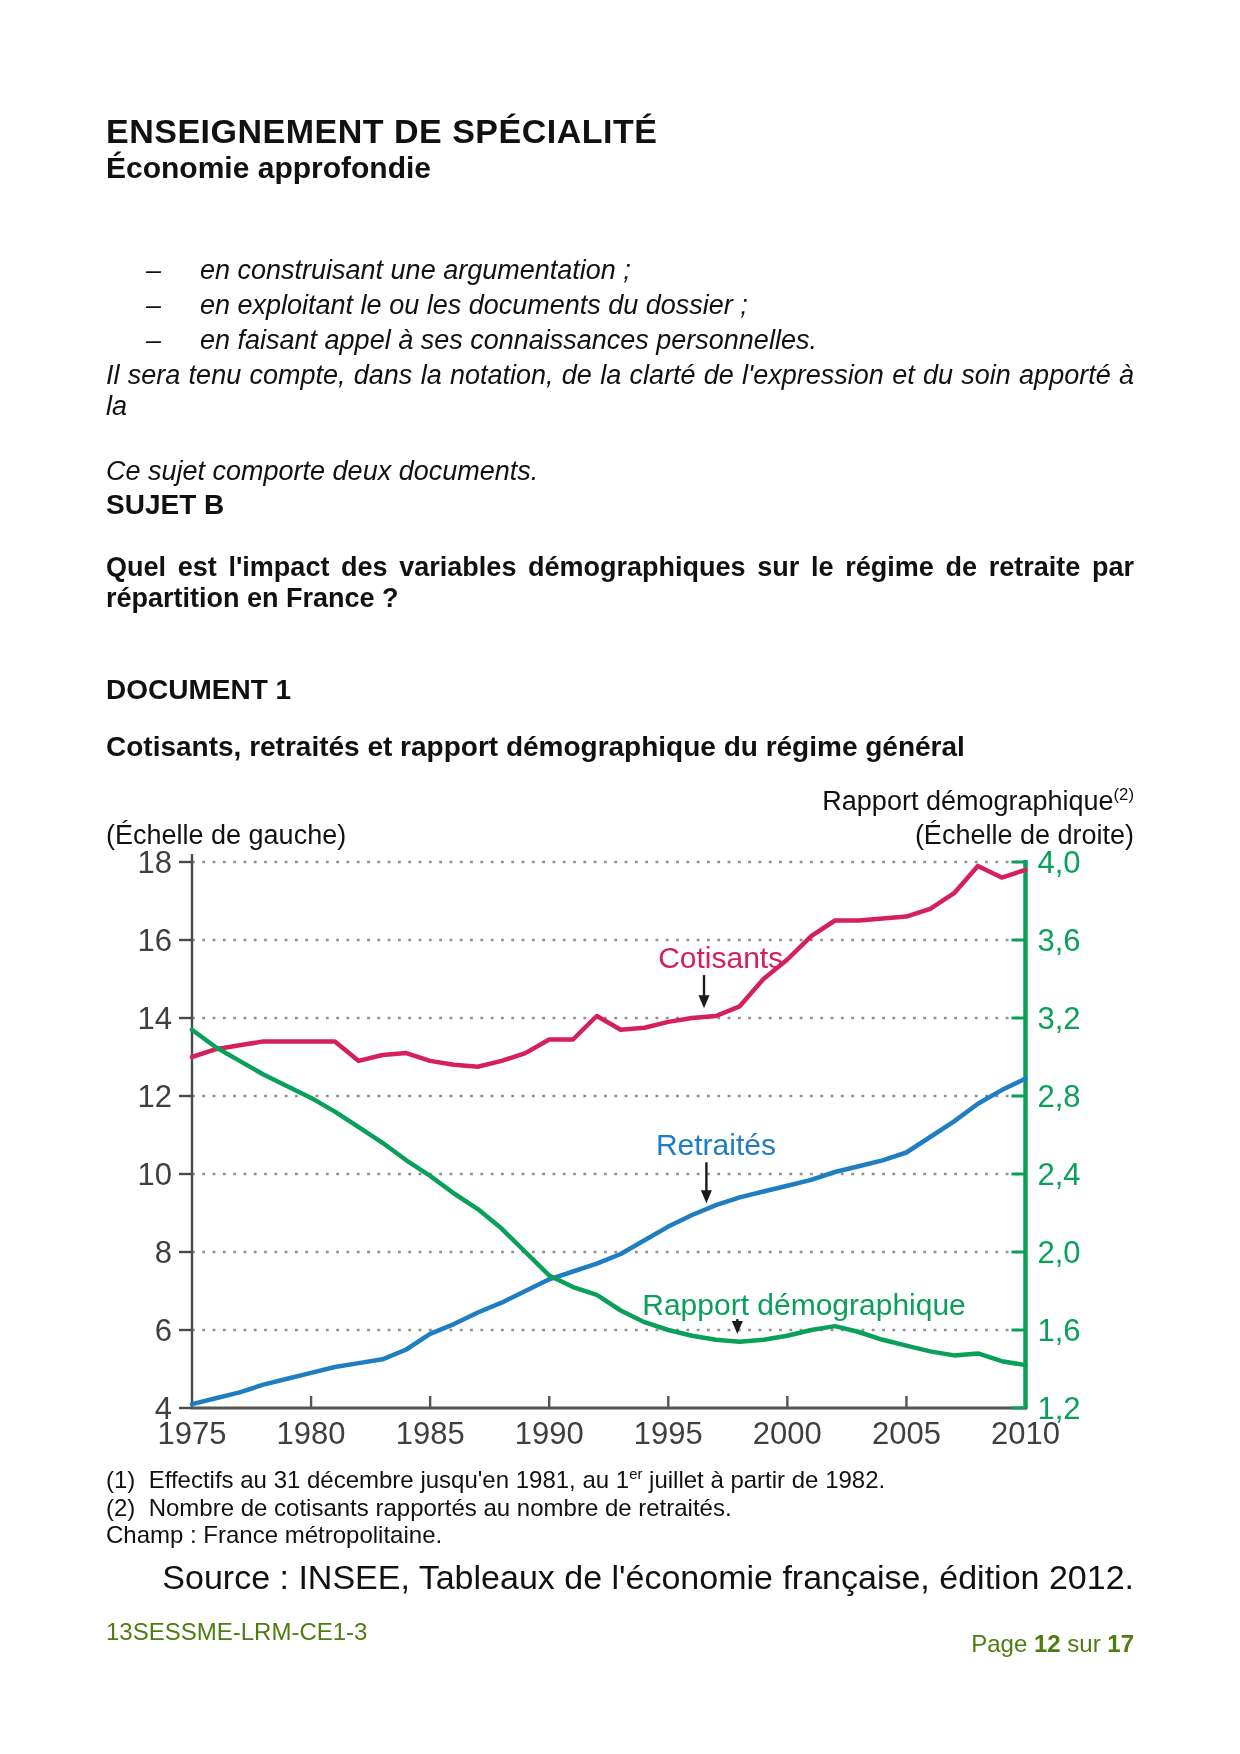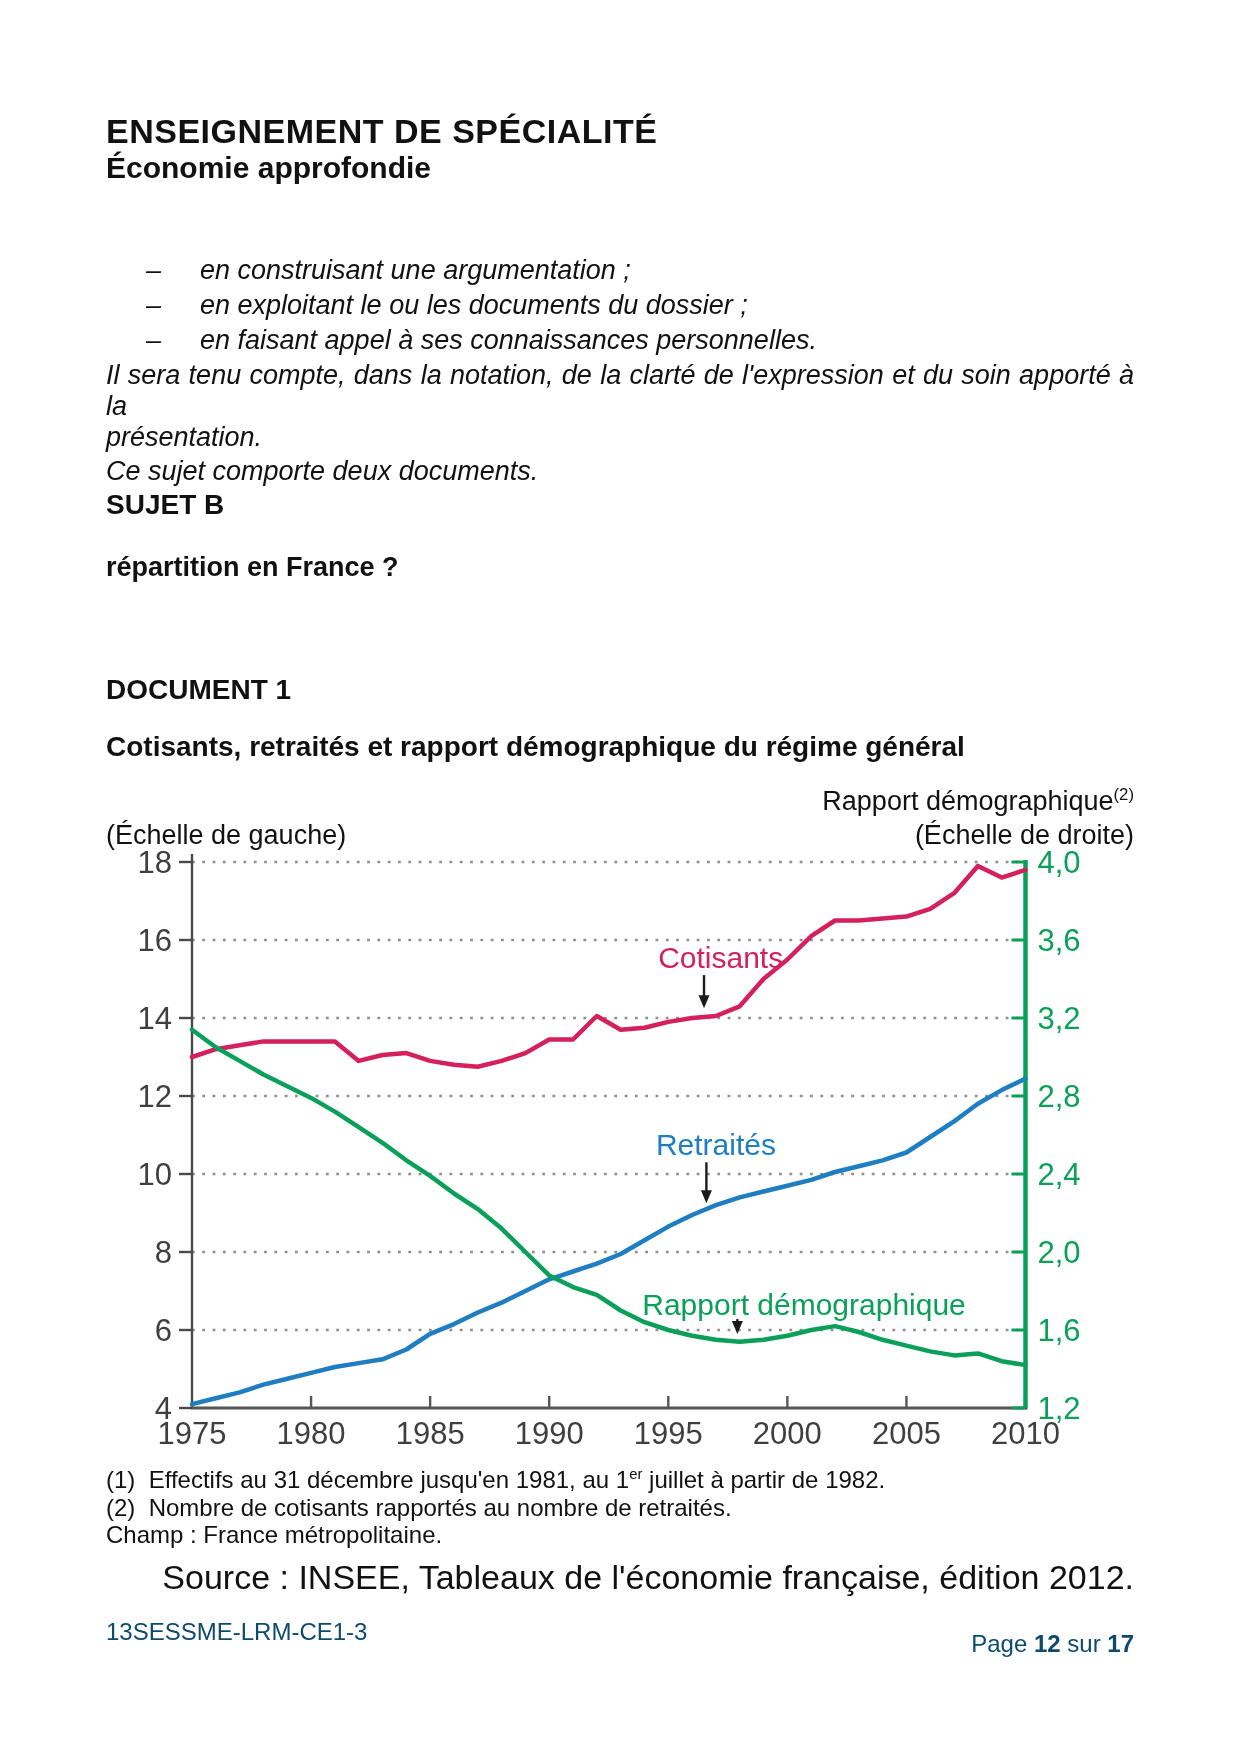--- a/index.html
+++ b/index.html
@@ -22,21 +22,21 @@
   .question{left:106px;width:1028px;font-size:27px;font-weight:bold;}
   .qline1{text-align:justify;text-align-last:justify;}
   .doclabel{font-size:28px;font-weight:bold;}
   .charttitle{font-size:28px;font-weight:bold;}
   .caption{font-size:27px;}
   .cap-left{left:106px;text-align:left;}
   .cap-right{right:106px;text-align:right;}
   sup.s{font-size:0.62em;vertical-align:super;line-height:0;}
   .footnote{font-size:24px;}
   .source{left:106px;width:1028px;text-align:right;font-size:34px;}
-  .footer{font-size:24px;color:#0c4a6e;}
+  .footer{font-size:24px;color:#4d7c0f;}
   .fpart{display:inline-block;margin-top:12px;}
   .fbold{font-weight:bold;}
   svg text{font-family:"Liberation Sans","DejaVu Sans",sans-serif;}
 </style>
 </head>
 <body>
 
 <div id="page">
 
   <div class="abs centered title" style="top:112px;">ENSEIGNEMENT DE SPÉCIALITÉ</div>
@@ -51,28 +51,28 @@
     <span class="dashchar">–</span>
     <span class="dashtext">en exploitant le ou les documents du dossier ;</span>
   </div>
   <div class="dashitem" style="left:106px;top:325px;width:1028px;">
     <span class="dashchar">–</span>
     <span class="dashtext">en faisant appel à ses connaissances personnelles.</span>
   </div>
 
   <div class="abs justify-block" style="top:360px;">
     <div class="jline">Il sera tenu compte, dans la notation, de la clarté de l'expression et du soin apporté à la</div>
-    <div class="jline-last">présentation.</div>
   </div>
 
   <div class="abs centered italicline" style="top:424px;margin-top:32px;">Ce sujet comporte deux documents.</div>
 
   <div class="abs centered sujet" style="top:489px;">SUJET B</div>
 
   <div class="abs question" style="top:552px;">
+    <div class="qline1">Quel est l'impact des variables démographiques sur le régime de retraite par</div>
     <div>répartition en France ?</div>
   </div>
 
   <div class="abs doclabel" style="left:106px;top:674px;">DOCUMENT 1</div>
   <div class="abs centered charttitle" style="top:731px;">Cotisants, retraités et rapport démographique du régime général</div>
 
   <div class="abs caption cap-left" style="top:820px;">(Échelle de gauche)</div>
   <div class="abs caption cap-right" style="top:786px;">
     <span>Rapport démographique</span><sup class="s">(2)</sup>
   </div>

